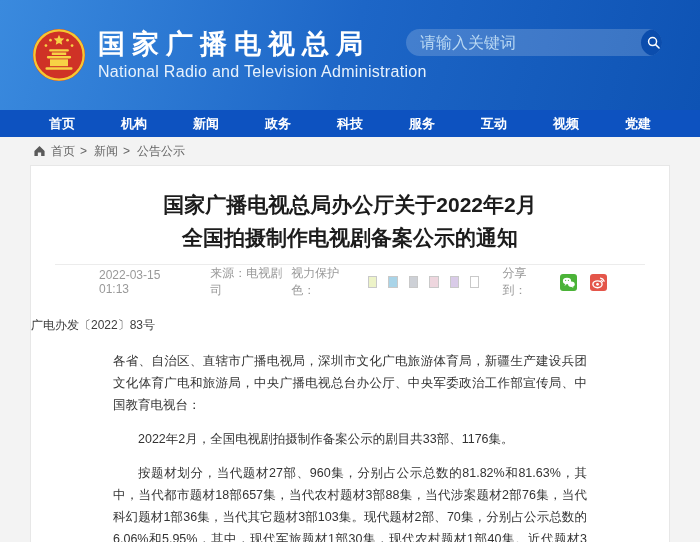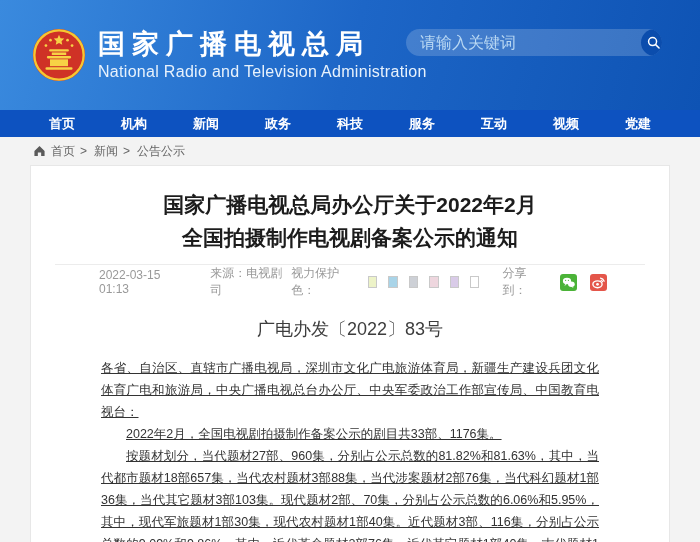--- a/index.html
+++ b/index.html
@@ -78,28 +78,28 @@
   .meta-right { margin-left:auto; display:flex; align-items:center; gap:10px; }
   .swatch {
     width:10px; height:12px; display:inline-block;
     border:1px solid #c9c9c9; cursor:pointer; margin-right:1px;
   }
   .fontsize-group { margin-left:10px; color:#8a8a8a; display:flex; align-items:center; }
   .fontsize-link { cursor:pointer; margin:0 2px; }
   .share-label { margin-left:12px; }
   .share-icon { width:17px; height:17px; border-radius:3px; margin-left:3px; cursor:pointer; display:inline-flex; }
   .doc-number {
-    text-align:center; font-size:18px; color:#3d3d3d;
+    font-size:12px; color:#3d3d3d;
     margin:18px 0 16px;
   }
   .body-text {
     padding:0 70px; font-size:12.5px; color:#333;
     line-height:22px; text-align:justify;
   }
-  .body-text p { margin:0;text-decoration:underline; }
+  .body-text p { margin:12px; }
   .p-indent { text-indent:2em; }
 </style>
 </head>
 <body>
 
 <div class="header">
   <div class="logo-wrap">
     <span class="emblem">
       <svg viewBox="0 0 60 60" width="54" height="54">
         <circle cx="30" cy="30" r="29" fill="#cf3226"></circle>

